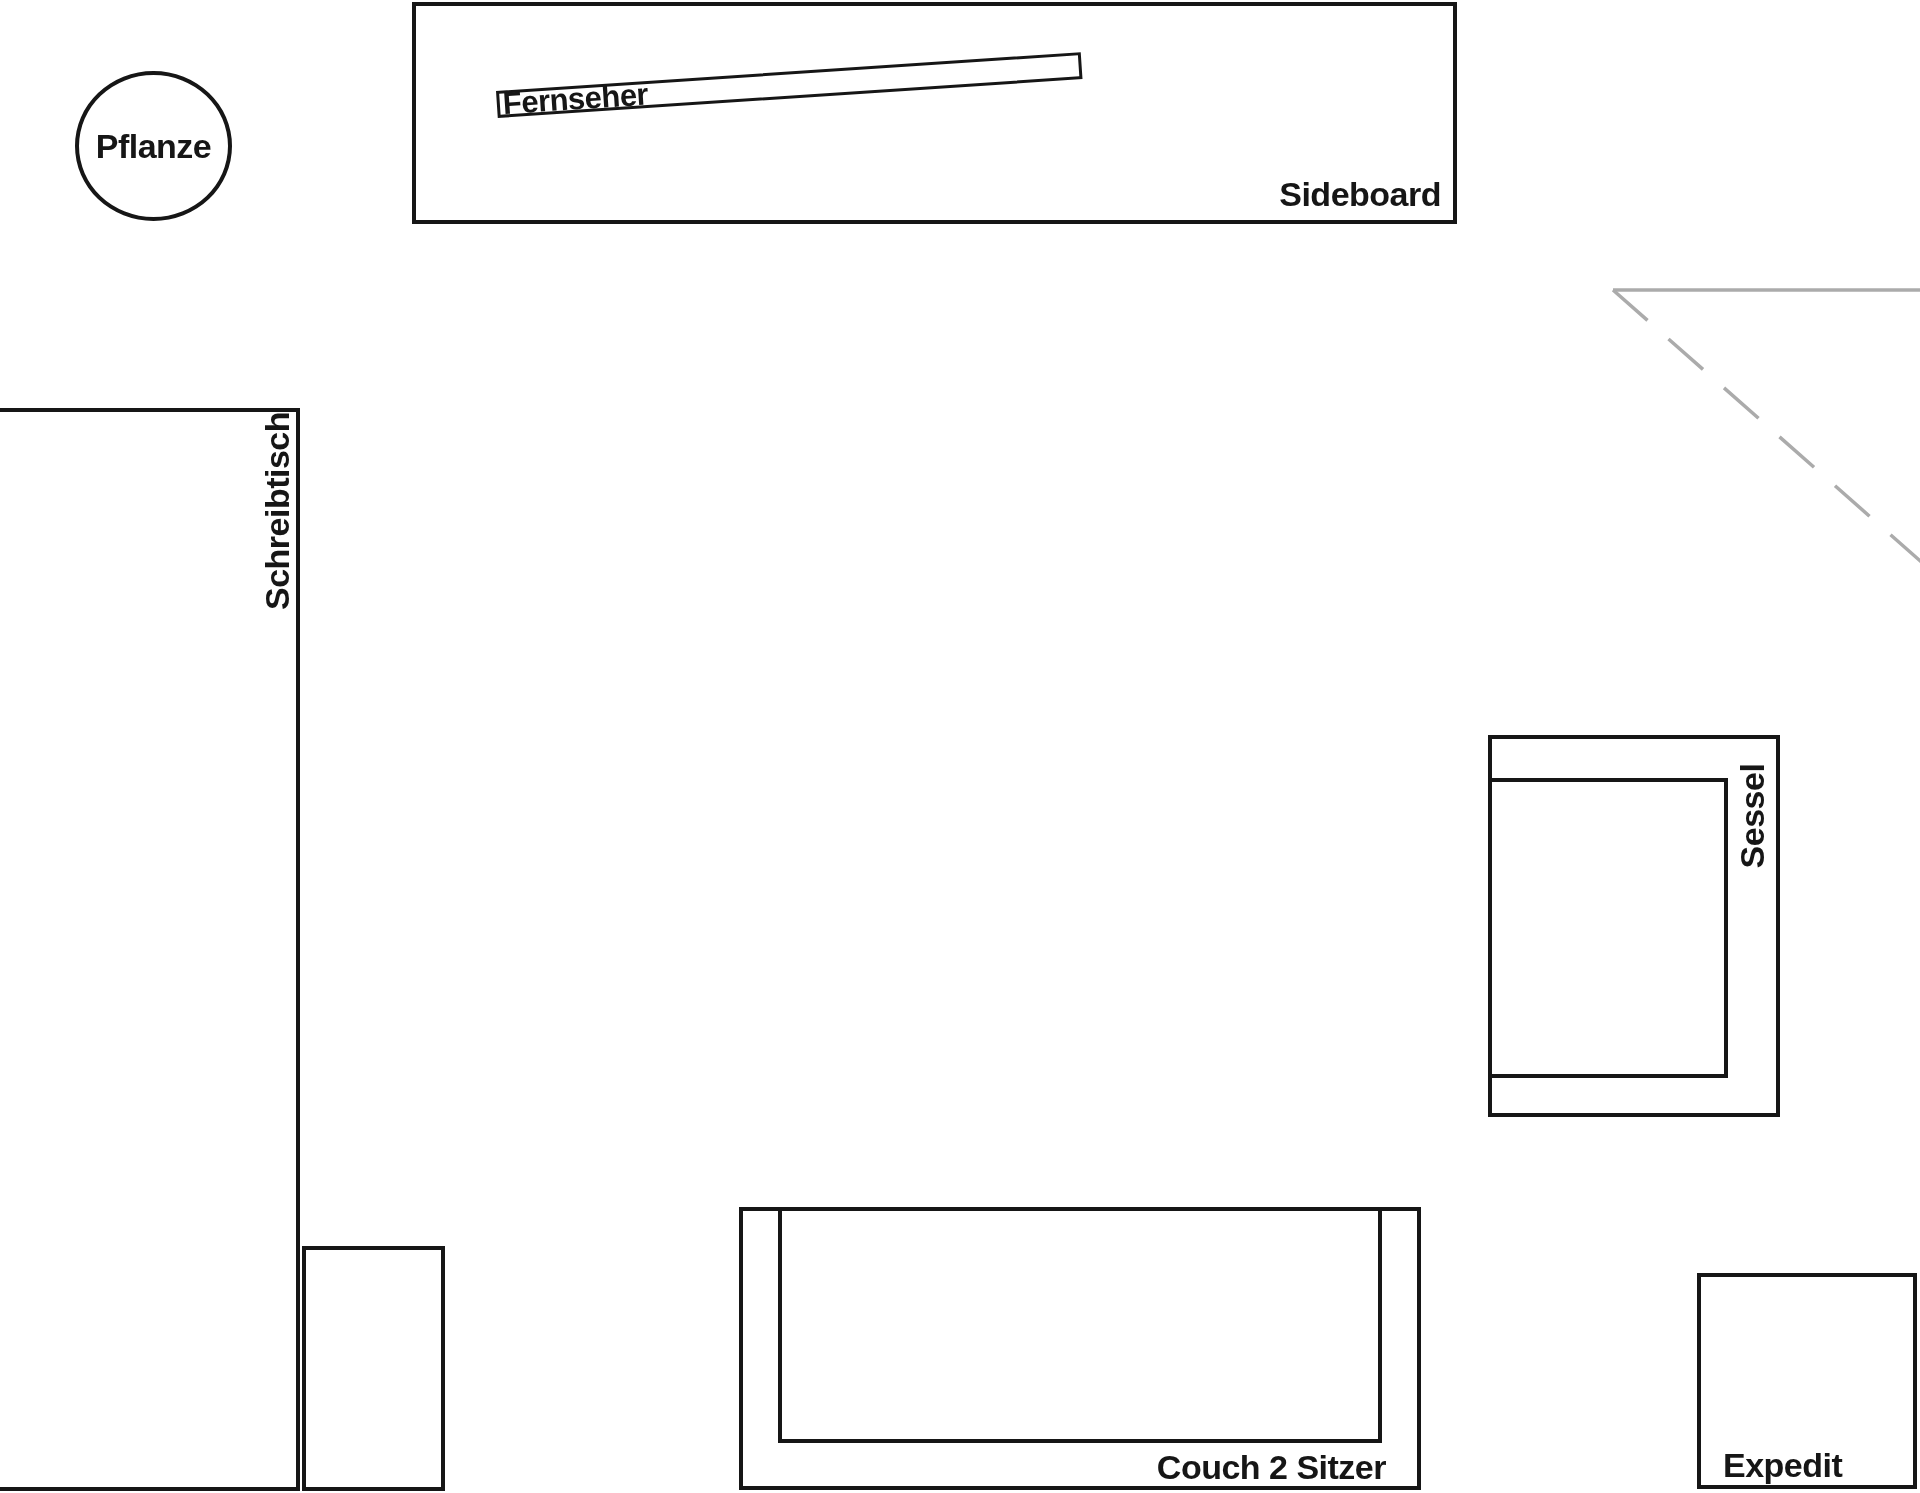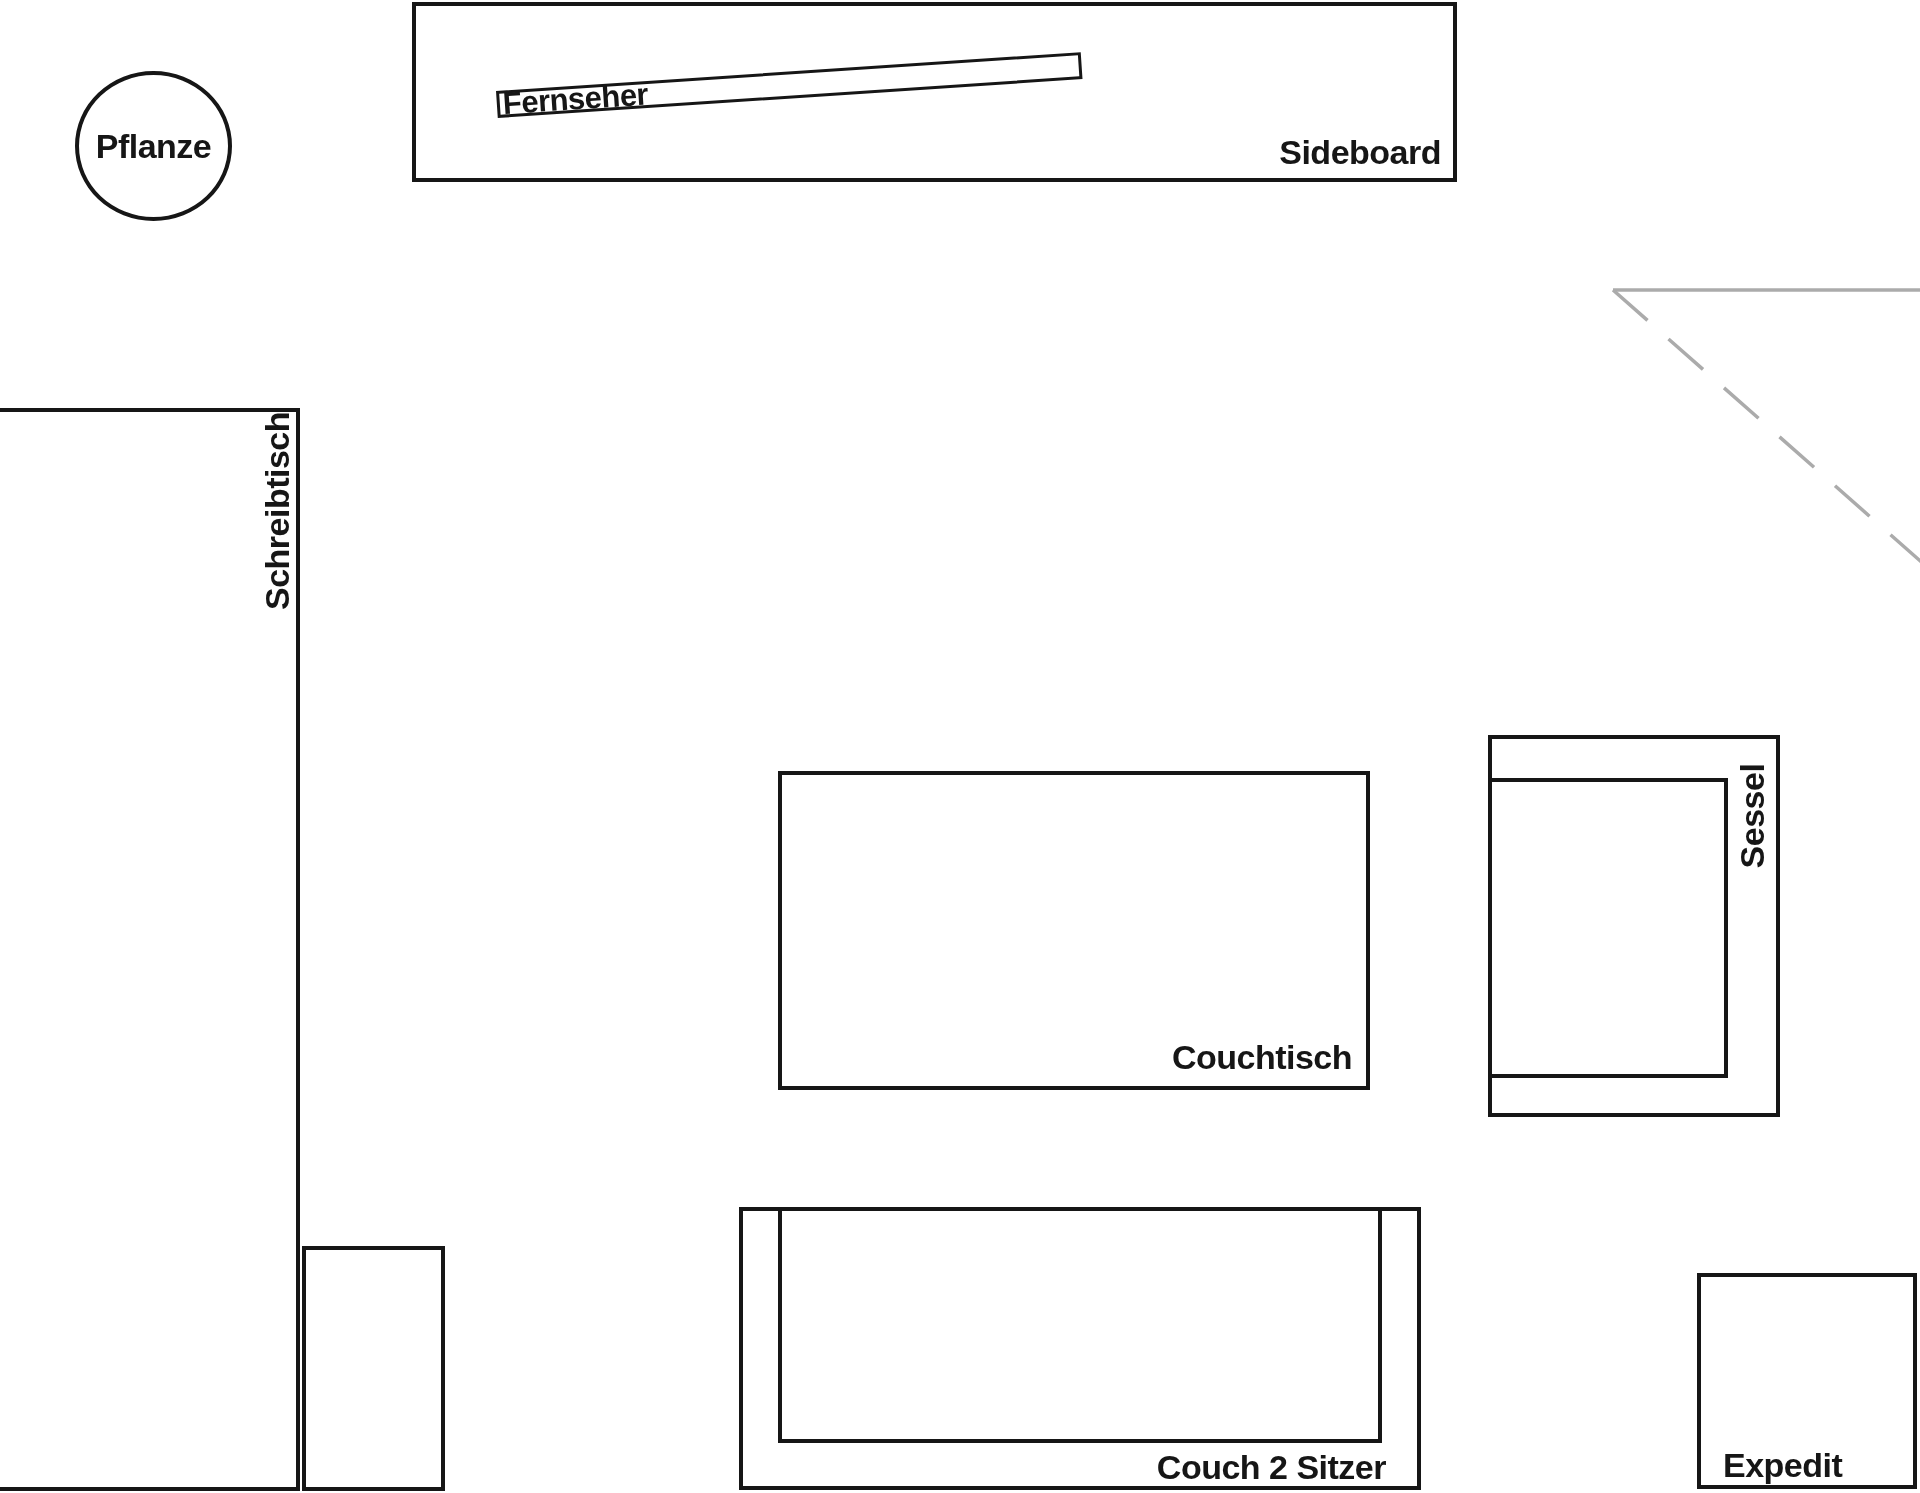--- a/index.html
+++ b/index.html
@@ -22,21 +22,21 @@
     font-weight:600;
     letter-spacing:-0.5px;
     line-height:1.12;
     white-space:nowrap;
     color:#161616;
   }
   
   .plant { left:75px; top:71px; width:157px; height:150px; border-radius:50%; border-width:4px;
            display:flex; align-items:center; justify-content:center; }
   
-  .sideboard { left:412px; top:2px; width:1045px; height:180px; }
+  .sideboard { left:412px; top:2px; width:1045px; height:222px; }
   .corner-br { position:absolute; }
   .sideboard-label { right:12px; bottom:7px; }
   
   .tv { left:496px; top:91px; width:586px; height:27px; border-width:3px;
         transform:rotate(-3.8deg); transform-origin:0 0; }
   .tv-label { position:absolute; left:3px; top:50%; transform:translateY(-50%);
               font-size:31px; }
   
   .desk { left:-8px; top:408px; width:308px; height:1083px; }
   .vlabel { position:absolute; transform:translate(-50%,-50%) rotate(-90deg); white-space:nowrap; }
@@ -83,23 +83,20 @@
   <div class="shape tv">
     <span class="label tv-label">Fernseher</span>
   </div>
 
   <div class="shape desk">
     <span class="label vlabel desk-label">Schreibtisch</span>
   </div>
 
   <div class="shape drawer"></div>
 
-  <div class="shape coffee">
-    <span class="label corner-br coffee-label">Couchtisch</span>
-  </div>
 
   <div class="shape armchair">
     <div class="shape armchair-seat"></div>
     <span class="label vlabel armchair-label">Sessel</span>
   </div>
 
   <div class="shape couch">
     <div class="shape couch-seat"></div>
     <span class="label couch-label">Couch 2 Sitzer</span>
   </div>

